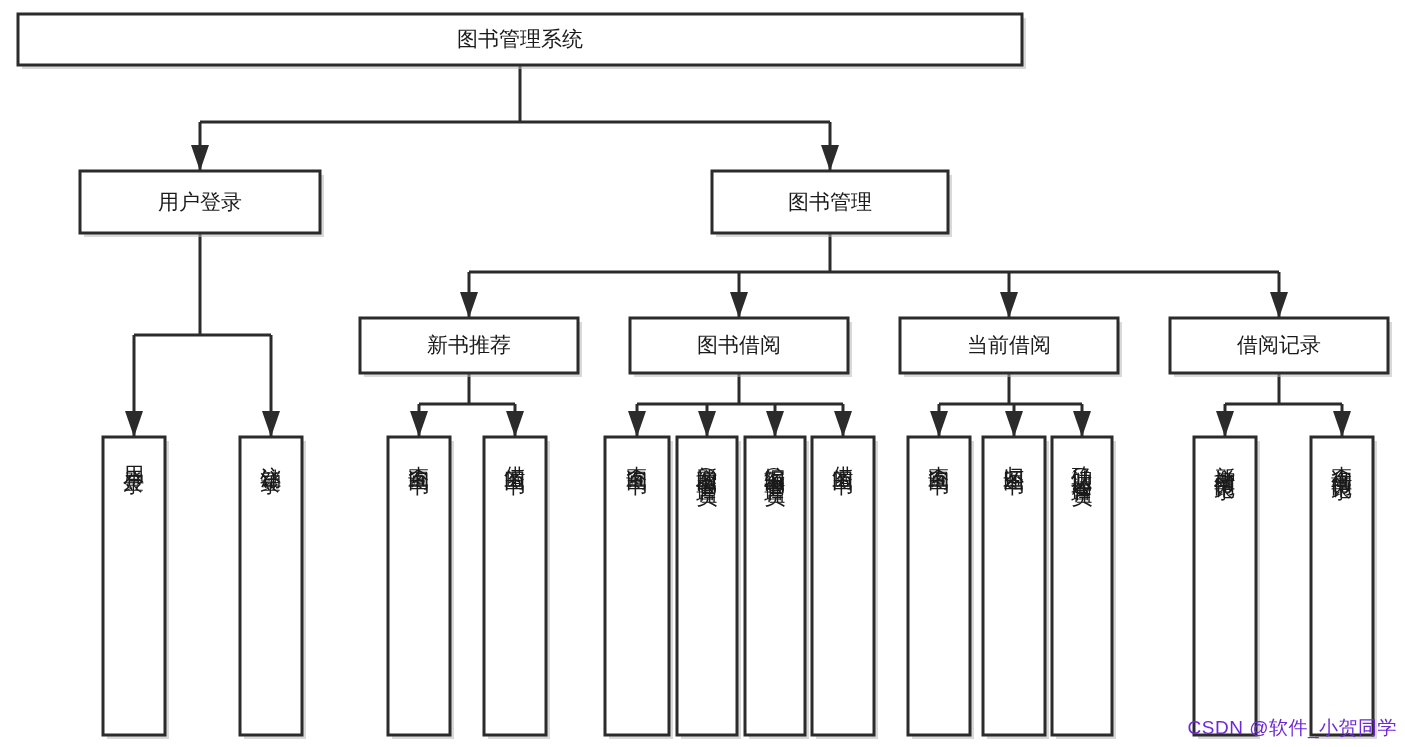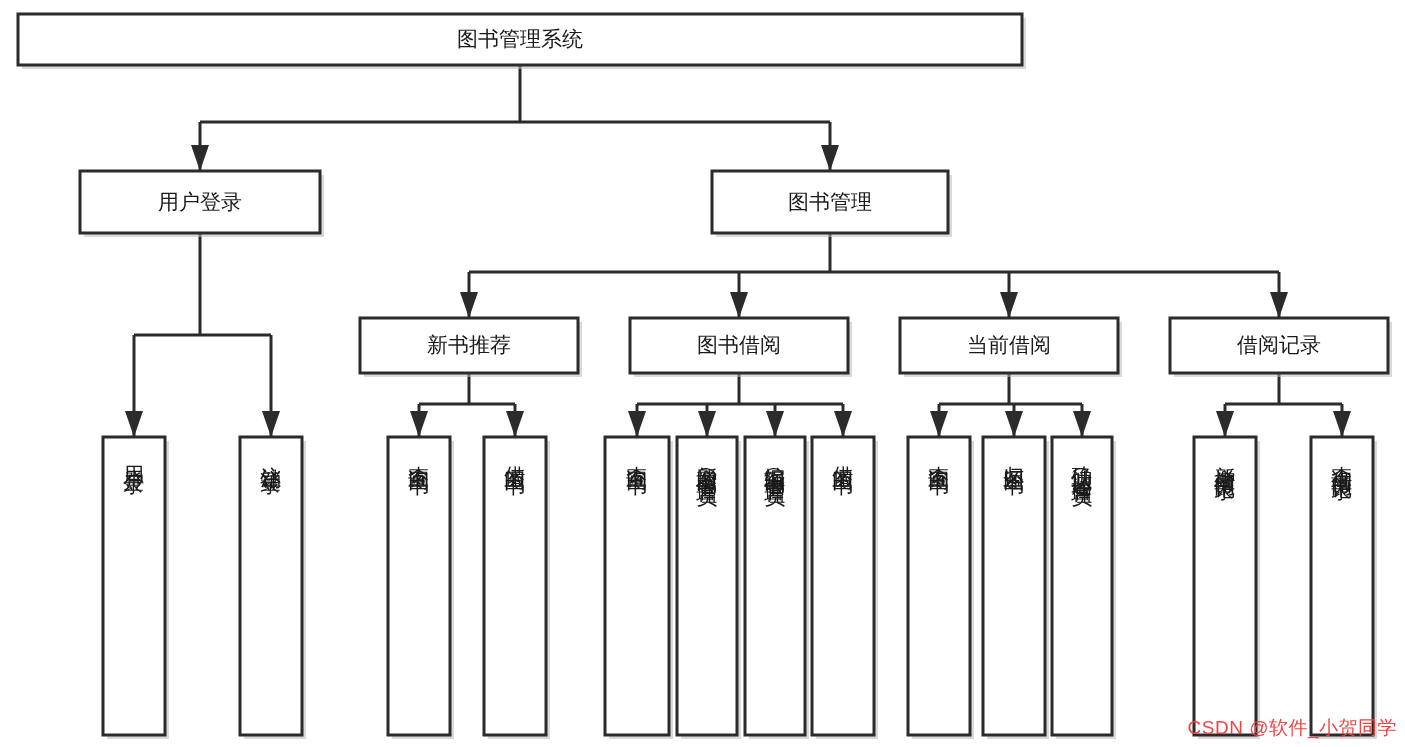--- a/index.html
+++ b/index.html
@@ -69,21 +69,21 @@
     color: #1a1a1a;
     letter-spacing: 3px;
     white-space: nowrap;
   }
   .watermark {
     position: absolute;
     right: 8px;
     bottom: 6px;
     font-family: "Liberation Sans", "DejaVu Sans", sans-serif;
     font-size: 19px;
-    color: #ef4444;
+    color: #6d28d9;
     letter-spacing: 0.5px;
     white-space: nowrap;
   }
 </style>
 </head>
 <body>
 
 <div id="diagram-root">
 
   <svg id="tree-svg" viewBox="0 0 1405 747">

